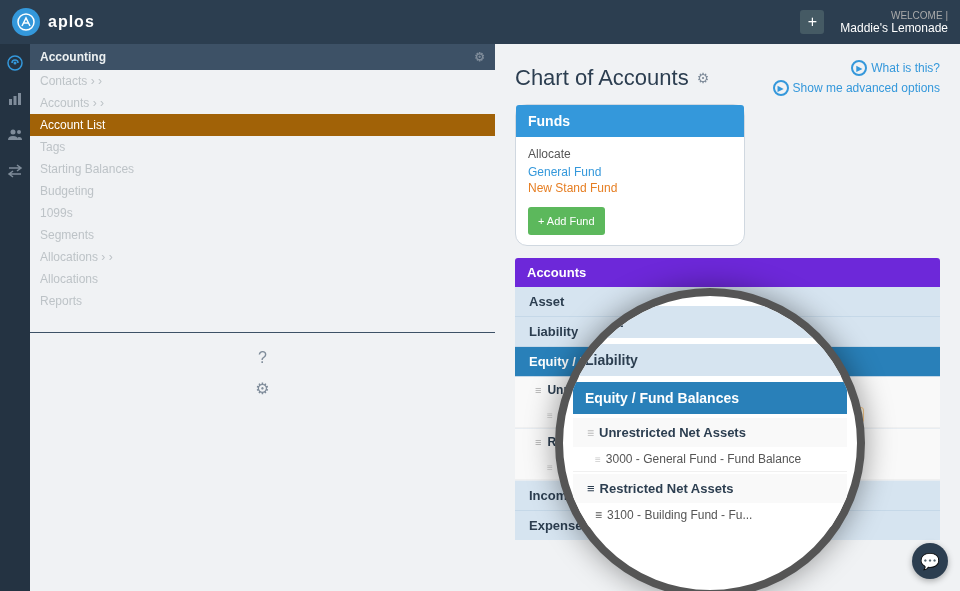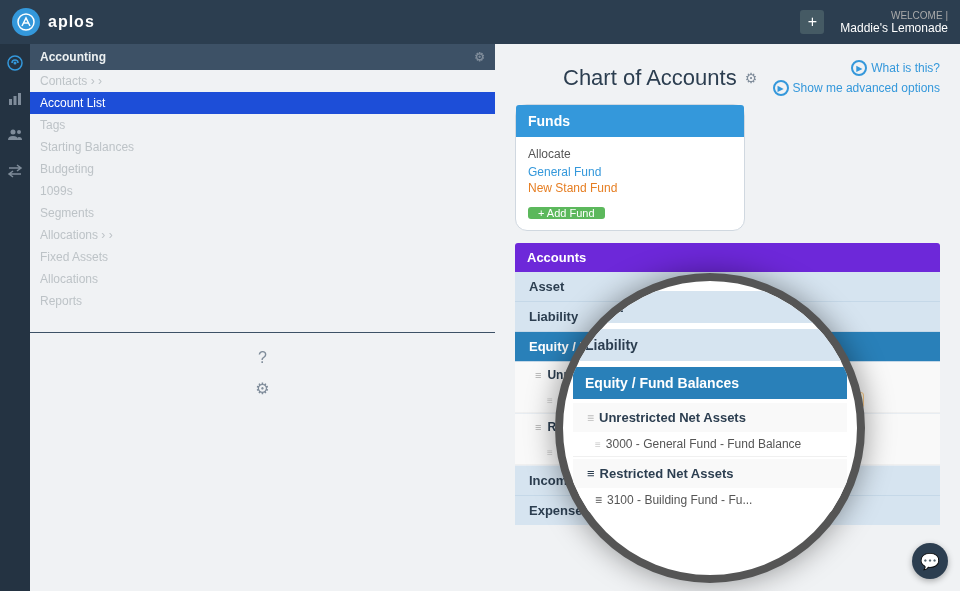--- a/index.html
+++ b/index.html
@@ -16,41 +16,41 @@
 
     
     .main-layout { display: flex; flex: 1; overflow: hidden; }
     .sidebar-icons { width: 30px; background: #243342; display: flex; flex-direction: column; align-items: center; padding-top: 8px; gap: 14px; flex-shrink: 0; }
     .sidebar-icon { width: 22px; height: 22px; color: #7f8c9a; display: flex; align-items: center; justify-content: center; font-size: 14px; cursor: pointer; }
     .sidebar-icon.active { color: #3498db; }
     .sidebar-nav { flex: 1; padding: 0; }
     .sidebar-section-header { background: #3d5166; color: #ecf0f1; padding: 6px 10px; font-size: 12px; font-weight: bold; display: flex; align-items: center; justify-content: space-between; }
     .sidebar-section-header .gear { color: #7f8c9a; cursor: pointer; }
     .sidebar-item { color: #bdc3c7; padding: 4px 10px; font-size: 12px; cursor: pointer; }
-    .sidebar-item.active { color: white; background: #1d4ed8; }
+    .sidebar-item.active { color: white; background: #a16207; }
     .sidebar-item.has-arrow::after { content: ' ›'; }
     .sidebar-bottom-item { color: #7f8c9a; padding: 6px 8px; display: flex; align-items: center; justify-content: center; cursor: pointer; font-size: 16px; }
 
     
     .content { flex: 1; overflow: hidden; display: flex; flex-direction: column; background: #f0f2f4; }
     .content-header { background: #f0f2f4; padding: 16px 20px 8px 20px; display: flex; align-items: center; justify-content: space-between; flex-shrink: 0; }
-    .content-title { font-size: 22px; color: #2c3e50; font-weight: 300; display: flex; align-items: center; gap: 8px; margin-left: 48px; }
+    .content-title { font-size: 22px; color: #2c3e50; font-weight: 300; display: flex; align-items: center; gap: 8px; }
     .content-title .settings-icon { font-size: 14px; color: #7f8c9a; cursor: pointer; }
     .header-actions { display: flex; flex-direction: column; align-items: flex-end; gap: 4px; }
     .header-link { color: #3498db; font-size: 12px; display: flex; align-items: center; gap: 4px; cursor: pointer; }
     .header-link .play-icon { width: 16px; height: 16px; border-radius: 50%; border: 2px solid #3498db; display: flex; align-items: center; justify-content: center; font-size: 8px; }
 
     
     .funds-card { background: white; border: 1px solid #d0d8e0; border-radius: 12px; width: 230px; margin: 0 20px 12px 20px; flex-shrink: 0; }
     .funds-card-header { background: #3498db; color: white; padding: 8px 12px; font-size: 14px; font-weight: bold; border-radius: 3px 3px 0 0; }
     .funds-card-body { padding: 10px 12px; }
     .funds-allocate { color: #555; font-size: 12px; margin-bottom: 4px; }
     .funds-link { color: #3498db; font-size: 12px; display: block; margin-bottom: 2px; cursor: pointer; }
     .funds-link.orange { color: #e67e22; }
-    .add-fund-btn { background: #5cb85c; color: white; border: none; border-radius: 3px; padding: 0 10px; font-size: 11px; cursor: pointer; margin-top: 10px; }
+    .add-fund-btn { background: #5cb85c; color: white; border: none; border-radius: 3px; padding: 8px 10px; font-size: 11px; cursor: pointer; margin-top: 10px; }
 
     
     .accounts-section { flex: 1; overflow-y: auto; margin: 0 20px; position: relative; }
     .accounts-header { background: #6d28d9; color: white; padding: 7px 12px; font-size: 13px; font-weight: bold; border-radius: 3px 3px 0 0; }
     .account-category { background: #d6e4f0; color: #2c3e50; padding: 7px 14px; font-size: 13px; font-weight: 600; cursor: pointer; border-bottom: 1px solid #c5d8e8; }
     .account-category.blue-dark { background: #2980b9; color: white; }
     .account-sub { background: #f9f9f9; border-bottom: 1px solid #e8edf2; }
     .account-sub-header { padding: 6px 14px 6px 20px; font-size: 12px; color: #2c3e50; font-weight: 600; display: flex; align-items: center; gap: 6px; }
     .account-sub-header .drag { color: #aaa; font-size: 11px; }
     .account-row { padding: 4px 14px 4px 32px; font-size: 12px; color: #555; display: flex; align-items: center; gap: 6px; border-bottom: 1px solid #f0f0f0; }
@@ -133,28 +133,28 @@
         </svg>
     </div>
   </div>
 
   <div class="sidebar-nav">
     <div class="sidebar-section-header">
       <span>Accounting</span>
       <span class="gear">⚙</span>
     </div>
     <div class="sidebar-item has-arrow">Contacts ›</div>
+    <div class="sidebar-item has-arrow">Accounts ›</div>
     <div class="sidebar-item active">Account List</div>
     <div class="sidebar-item">Tags</div>
     <div class="sidebar-item">Starting Balances</div>
     <div class="sidebar-item">Budgeting</div>
     <div class="sidebar-item">1099s</div>
     <div class="sidebar-item">Segments</div>
     <div class="sidebar-item has-arrow">Allocations ›</div>
-    <div class="sidebar-item">Fixed Assets</div>
     <div class="sidebar-item">Allocations</div>
     <div class="sidebar-item">Reports</div>
     <div style="margin-top:auto; padding: 10px 0 4px 0; border-top: 1px solid #3d5166; margin-top: 20px;">
       <div class="sidebar-bottom-item">?</div>
       <div class="sidebar-bottom-item">⚙</div>
     </div>
   </div>
 
   <div class="content">
 

